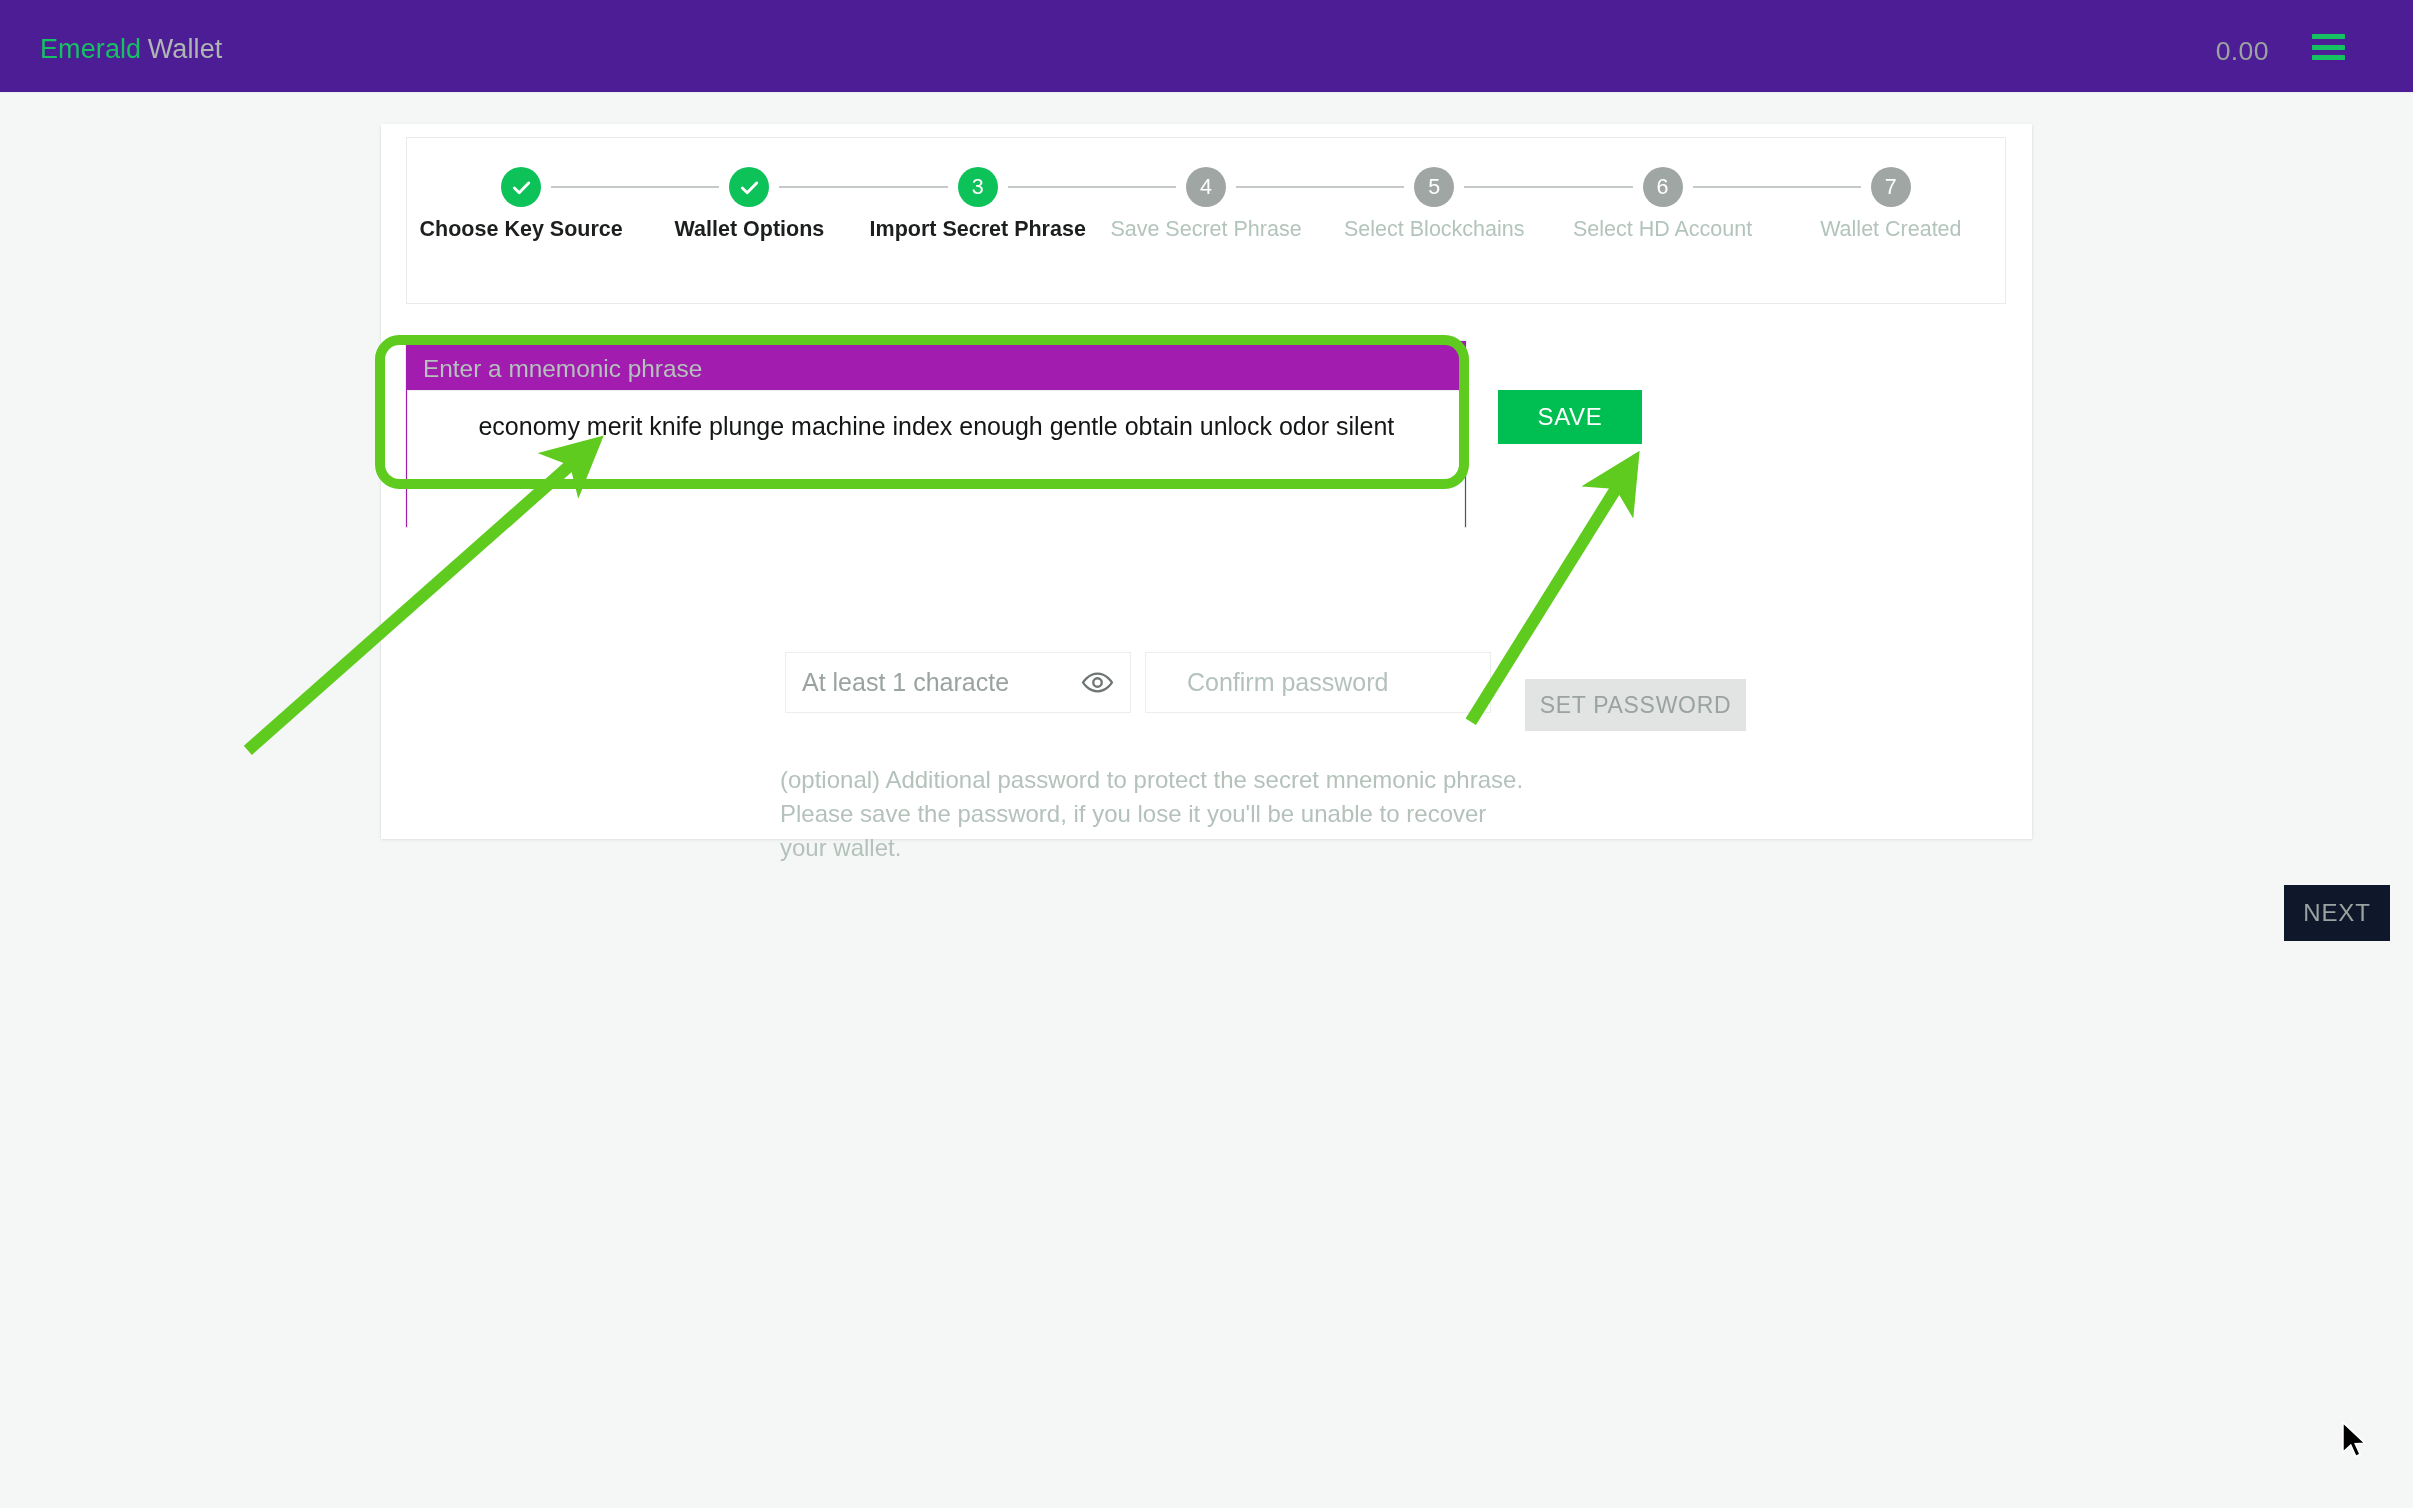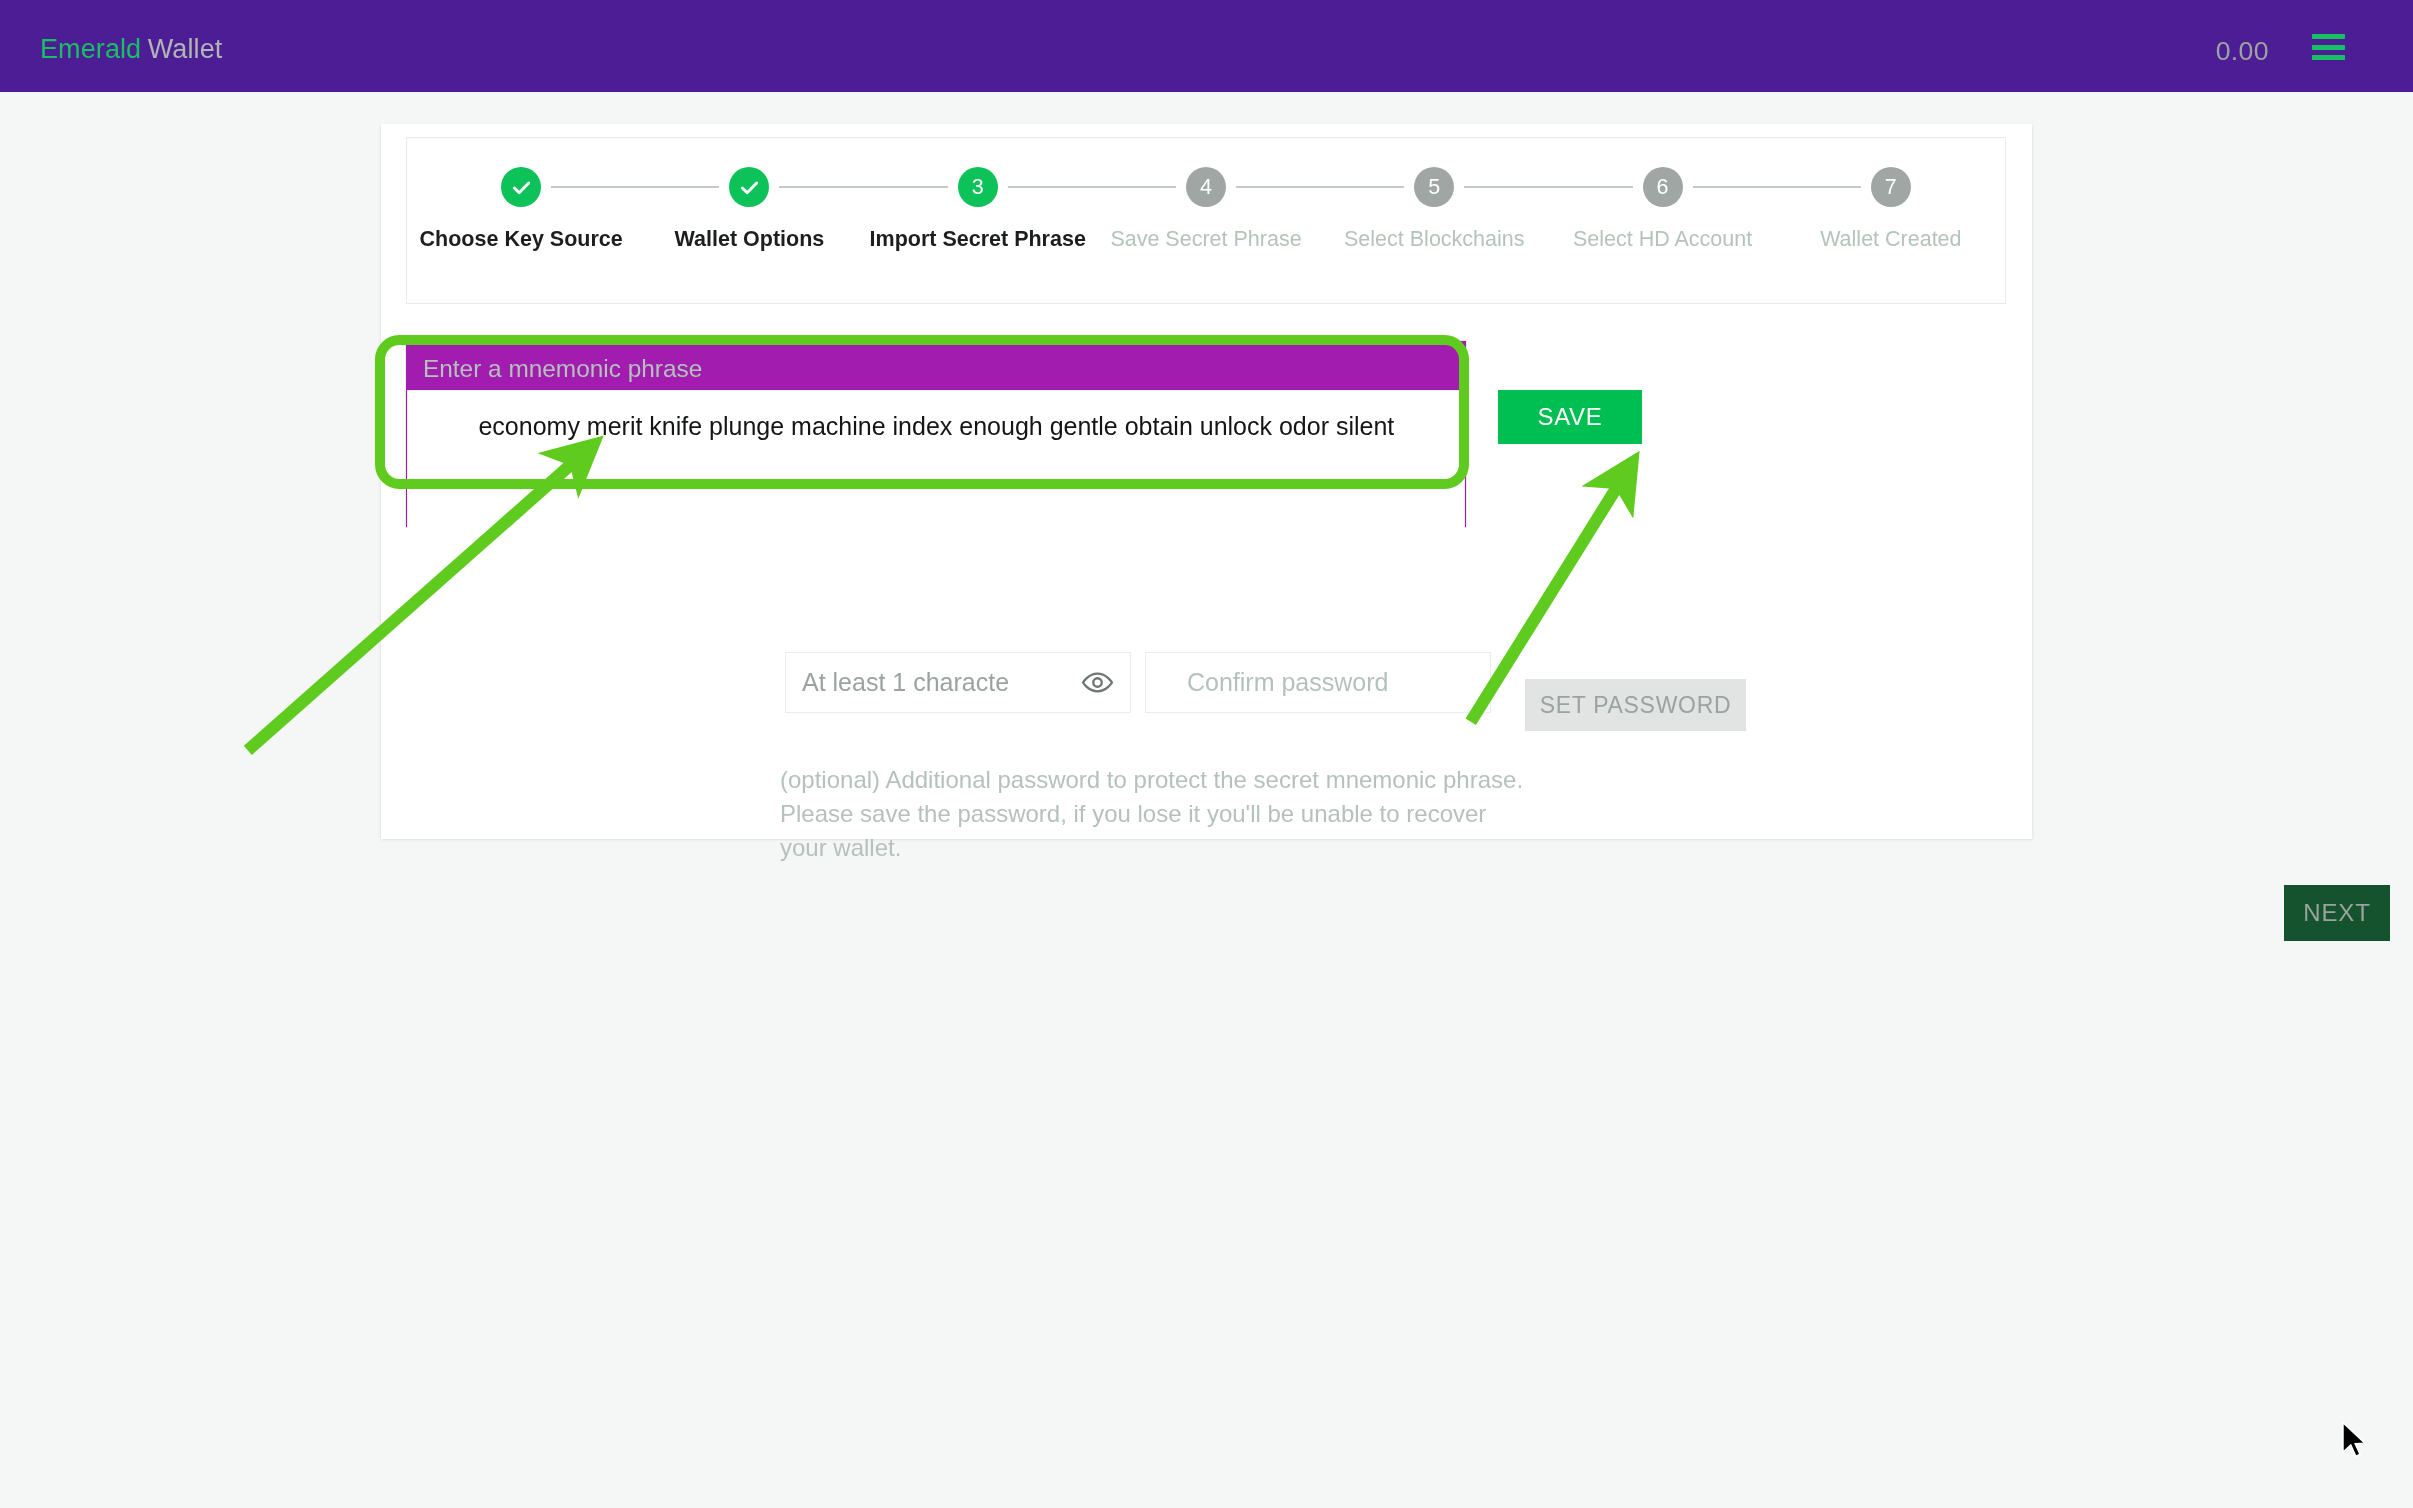--- a/index.html
+++ b/index.html
@@ -126,21 +126,21 @@
     top: 19.4px;
     left: calc(50% + 30px);
     width: calc(100% - 60px);
     height: 1.4px;
     background: #c5cac8;
     z-index: 1;
   }
   .step:last-child .step-connector { display: none; }
 
   .step-label {
-    margin-top: 20px;
+    margin-top: 10px;
     font-size: 21.5px;
     color: #b3c4bb;
     white-space: nowrap;
     text-align: center;
   }
   .step.done .step-label,
   .step.active .step-label { color: #1c1f1e; font-weight: 700; }
   .mnemonic-field {
     position: absolute;
     left: 24px;
@@ -263,21 +263,21 @@
     color: #b4c2bb;
   }
 
   
   .next-btn {
     position: absolute;
     left: 1903px;
     top: 761px;
     width: 106px;
     height: 56px;
-    background: #14532d;
+    background: #0f172a;
     border: none;
     color: #9aa3a0;
     font-size: 24px;
     letter-spacing: 0.9px;
     font-family: "Liberation Sans", sans-serif;
     cursor: pointer;
   }
 
   
   .annotations {

